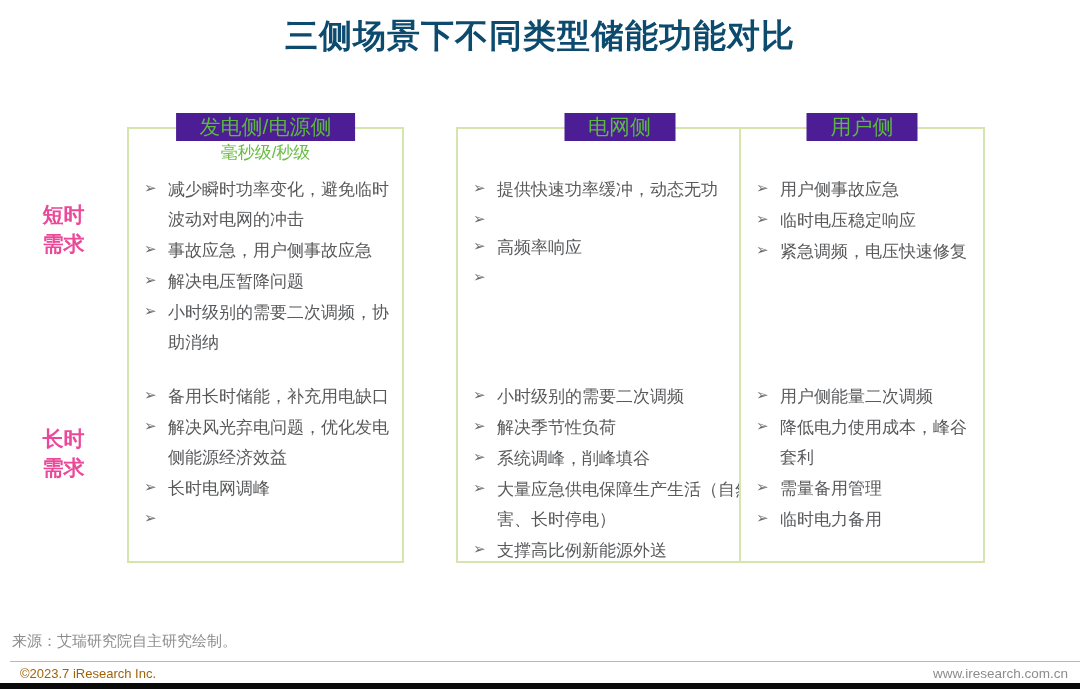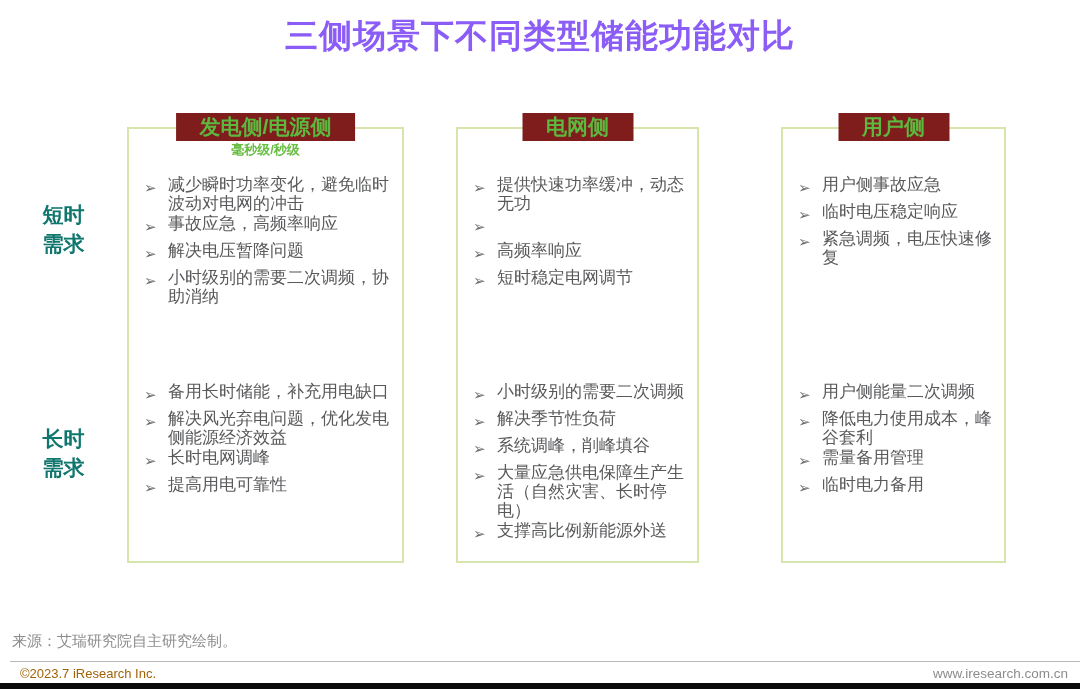--- a/index.html
+++ b/index.html
@@ -2,53 +2,53 @@
 <html><head>
 <meta charset="utf-8">
 <style>
   html,body{margin:0;padding:0;}
   body{
     width:1080px;height:689px;position:relative;background:#ffffff;overflow:hidden;
     font-family:"Liberation Sans","DejaVu Sans",sans-serif;
   }
   .chart-title{
     position:absolute;top:14px;left:0;right:0;text-align:center;
-    font-size:33px;font-weight:bold;color:#8b5cf6;letter-spacing:1px;
+    font-size:33px;font-weight:bold;color:#0c4a6e;letter-spacing:1px;
   }
   .row-label{
     position:absolute;left:0;width:127px;text-align:center;
-    font-size:21px;font-weight:bold;color:#0f766e;line-height:29px;
+    font-size:21px;font-weight:bold;color:#ec4899;line-height:29px;
   }
   .row-label .two-line{display:block;width:46px;margin:0 auto;word-break:break-all;}
   .row-label-short{top:200px;}
   .row-label-long{top:424px;}
   .box{
     position:absolute;top:127px;height:436px;border:2px solid #d6e5ab;
     box-sizing:border-box;background:#ffffff;
   }
   .box-1{left:127px;width:277px;}
-  .box-2{left:456px;width:243px;}
-  .box-3{left:781px;width:225px;}
+  .box-2{left:456px;width:327px;}
+  .box-3{left:739px;width:246px;}
   .box-header{
     position:absolute;top:-16px;left:50%;transform:translateX(-50%);
-    background:#7f1d1d;padding:0 24px;white-space:nowrap;
-    font-size:21px;font-weight:bold;color:#5cb83e;
+    background:#4c1d95;padding:0 24px;white-space:nowrap;
+    font-size:21px;font-weight:normal;color:#5cb83e;
   }
   .box-subtitle{
     height:46px;box-sizing:border-box;padding-top:12px;
-    text-align:center;font-size:13px;font-weight:bold;color:#68bd43;
+    text-align:center;font-size:17px;font-weight:normal;color:#68bd43;
   }
   .section{padding:0 6px 0 13px;box-sizing:border-box;}
   .section-short{height:207px;}
   .item{display:flex;align-items:flex-start;margin-bottom:1px;}
   .bullet{
     flex:none;width:26px;padding-left:2px;box-sizing:border-box;
     font-size:15px;line-height:26px;color:#6b6c6e;
   }
-  .item-text{font-size:17px;line-height:19px;color:#58595b;}
+  .item-text{font-size:17px;line-height:30px;color:#58595b;}
   .footer-source{position:absolute;left:12px;top:632px;font-size:15px;color:#8c8c8c;}
   .footer-divider{position:absolute;left:10px;right:0;top:661px;border-top:1px solid #b8b8b8;}
   .footer-copyright{position:absolute;left:20px;top:666px;font-size:13px;color:#a16207;}
   .footer-website{position:absolute;right:12px;top:666px;font-size:13.5px;color:#8c8c8c;}
   .bottom-bar{position:absolute;left:0;right:0;bottom:0;height:6px;background:#0a0a0a;}
 </style>
 </head>
 <body>
 
 <div class="chart-title">三侧场景下不同类型储能功能对比</div>
@@ -65,21 +65,21 @@
   <div class="box-subtitle">毫秒级/秒级</div>
   <div class="section section-short">
 
       <div class="item">
         <span class="bullet">➢</span>
         <span class="item-text">减少瞬时功率变化，避免临时波动对电网的冲击</span>
       </div>
 
       <div class="item">
         <span class="bullet">➢</span>
-        <span class="item-text">事故应急，高频率响应</span>
+        <span class="item-text">事故应急，用户侧事故应急</span>
       </div>
 
       <div class="item">
         <span class="bullet">➢</span>
         <span class="item-text">解决电压暂降问题</span>
       </div>
 
       <div class="item">
         <span class="bullet">➢</span>
         <span class="item-text">小时级别的需要二次调频，协助消纳</span>
@@ -97,21 +97,20 @@
         <span class="item-text">解决风光弃电问题，优化发电侧能源经济效益</span>
       </div>
 
       <div class="item">
         <span class="bullet">➢</span>
         <span class="item-text">长时电网调峰</span>
       </div>
 
       <div class="item">
         <span class="bullet">➢</span>
-        <span class="item-text">提高用电可靠性</span>
       </div>
     </div>
 </div>
 
 <div class="box box-2">
   <div class="box-header">电网侧</div>
   <div class="box-subtitle"></div>
   <div class="section section-short">
 
       <div class="item">
@@ -123,21 +122,20 @@
         <span class="bullet">➢</span>
       </div>
 
       <div class="item">
         <span class="bullet">➢</span>
         <span class="item-text">高频率响应</span>
       </div>
 
       <div class="item">
         <span class="bullet">➢</span>
-        <span class="item-text">短时稳定电网调节</span>
       </div>
     </div>
   <div class="section section-long">
 
       <div class="item">
         <span class="bullet">➢</span>
         <span class="item-text">小时级别的需要二次调频</span>
       </div>
 
       <div class="item">

